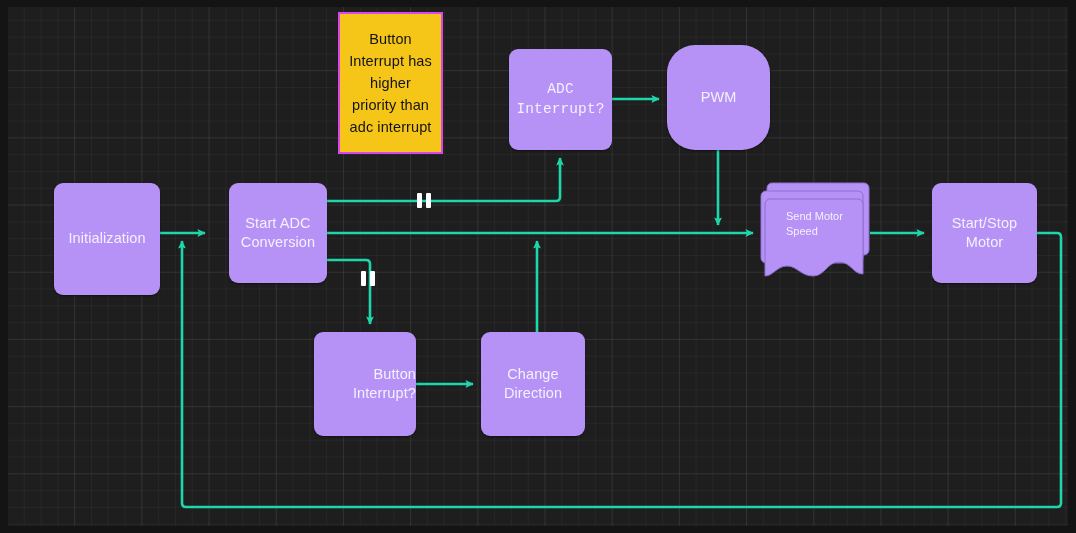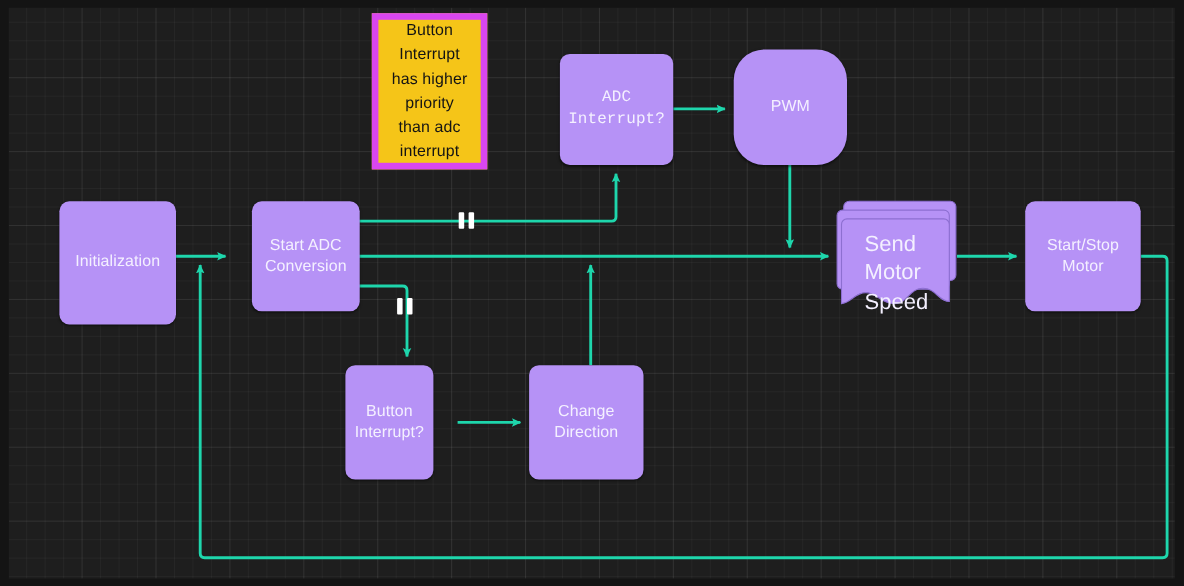--- a/index.html
+++ b/index.html
@@ -56,36 +56,36 @@
     line-height: 1.32;
     letter-spacing: 0.1px;
   }
   .node.proc {
     background: #b692f6;
     border-radius: 9px;
     box-shadow: 0 1px 2px rgba(0,0,0,0.45);
   }
   .node.note {
     background: #f5c518;
-    border: 6px solid #d946ef;
+    border: 2px solid #d946ef;
     color: #141414;
     font-size: 14.5px;
     line-height: 1.52;
     padding: 0 8px;
   }
   .multidoc {
     position: absolute;
   }
   .multidoc .doc-label {
     position: absolute;
     left: 26px;
     top: 30px;
     width: 76px;
     color: #f4f0ff;
-    font-size: 20px;
+    font-size: 11px;
     line-height: 1.32;
     text-align: left;
   }
   .pausemark {
     position: absolute;
     width: 5px;
     height: 15px;
     background: #ffffff;
     border-radius: 1px;
   }
@@ -157,21 +157,21 @@
                c-10,0 -12,-12 -24,-12 c-12,0 -14,14 -26,14 c-12,0 -16,-10 -26,-10
                c-10,0 -14,10 -22,10 z" fill="#b692f6" stroke="#8d6fd1" stroke-width="1"></path>
     </svg>
     <div class="doc-label">Send Motor Speed</div>
   </div>
 
   <div class="node proc" style="left:924px; top:176px; width:105px; height:100px;text-align:center;">
     <span>Start/Stop Motor</span>
   </div>
 
-  <div class="node proc" style="left:306px; top:325px; width:80px; height:104px;">
+  <div class="node proc" style="left:306px; top:325px; width:102px; height:104px;text-align:right;">
     <span>Button Interrupt?</span>
   </div>
 
   <div class="node proc" style="left:473px; top:325px; width:104px; height:104px;">
     <span>Change Direction</span>
   </div>
 
   <div class="node note" style="left:330px; top:5px; width:105px; height:142px;">
     <span>Button Interrupt has higher priority than adc interrupt</span>
   </div>

